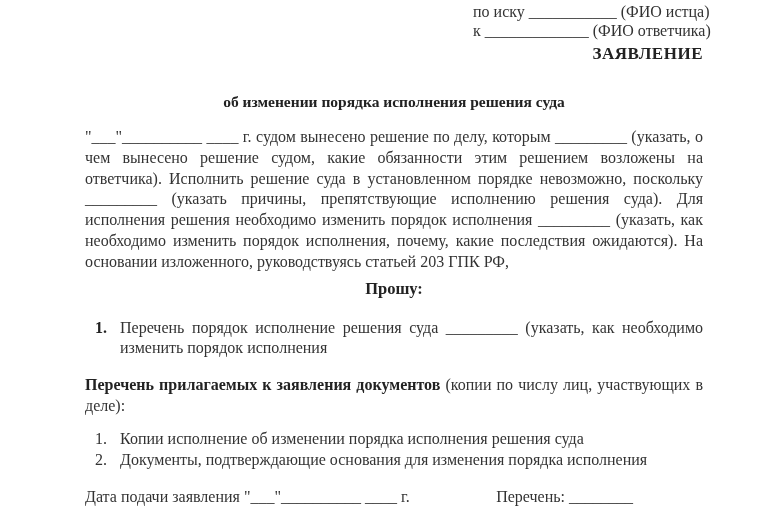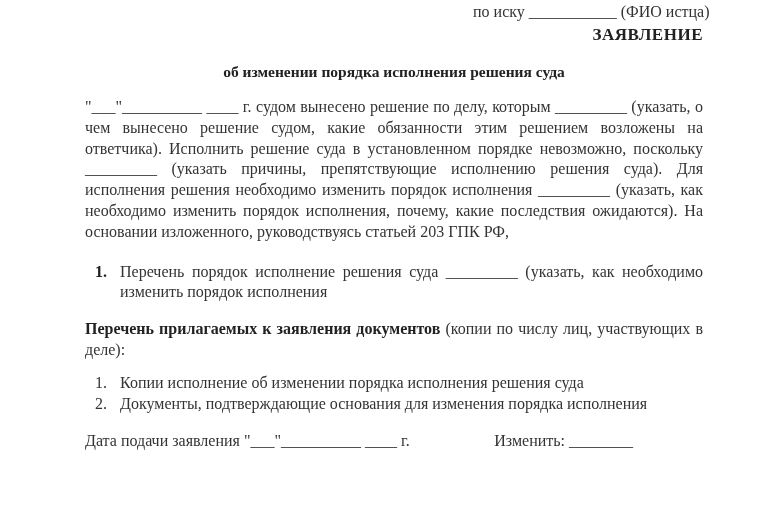--- a/index.html
+++ b/index.html
@@ -27,21 +27,21 @@
     .title {
       margin-top: 4px;
       text-align: right;
       font-size: 17px;
       line-height: 20px;
       font-weight: bold;
       color: #222222;
       letter-spacing: 0.5px;
     }
     .subtitle {
-      margin-top: 17px;
+      margin-top: 28px;
       text-align: center;
       font-size: 15.5px;
       line-height: 19px;
       font-weight: bold;
       color: #222222;
     }
     .body-par {
       margin-top: 16px;
       text-align: justify;
       line-height: 20.8px;
@@ -92,28 +92,30 @@
       margin-right: 70px;
     }
   </style>
 </head>
 <body>
 
 <div class="doc">
 
   <div class="header">
     <div>по иску ___________ (ФИО истца)</div>
+    <div>к _____________ (ФИО ответчика)</div>
   </div>
 
   <div class="title">ЗАЯВЛЕНИЕ</div>
 
   <div class="subtitle">об изменении порядка исполнения решения суда</div>
 
   <p class="body-par">"___"__________ ____ г. судом вынесено решение по делу, которым _________ (указать, о чем вынесено решение судом, какие обязанности этим решением возложены на ответчика). Исполнить решение суда в установленном порядке невозможно, поскольку _________ (указать причины, препятствующие исполнению решения суда). Для исполнения решения необходимо изменить порядок исполнения _________ (указать, как необходимо изменить порядок исполнения, почему, какие последствия ожидаются). На основании изложенного, руководствуясь статьей 203 ГПК РФ,</p>
 
+  <div class="request-heading">Прошу:</div>
 
   <div class="oli request-item">
     <span class="num bold">1.</span>
     <div class="oli-text">Перечень порядок исполнение решения суда _________ (указать, как необходимо изменить порядок исполнения</div>
   </div>
 
   <p class="attach-heading"><span class="bold">Перечень прилагаемых к заявления документов</span><span> (копии по числу лиц, участвующих в деле):</span></p>
 
   <div class="attach-list">
     <div class="oli">
@@ -121,16 +123,16 @@
       <div class="oli-text">Копии исполнение об изменении порядка исполнения решения суда</div>
     </div>
     <div class="oli">
       <span class="num">2.</span>
       <div class="oli-text">Документы, подтверждающие основания для изменения порядка исполнения</div>
     </div>
   </div>
 
   <div class="footer">
     <span>Дата подачи заявления "___"__________ ____ г.</span>
-    <span class="sig">Изменить: ________</span>
+    <span class="sig">Перечень: ________</span>
   </div>
 
 </div>
 
 </body></html>

